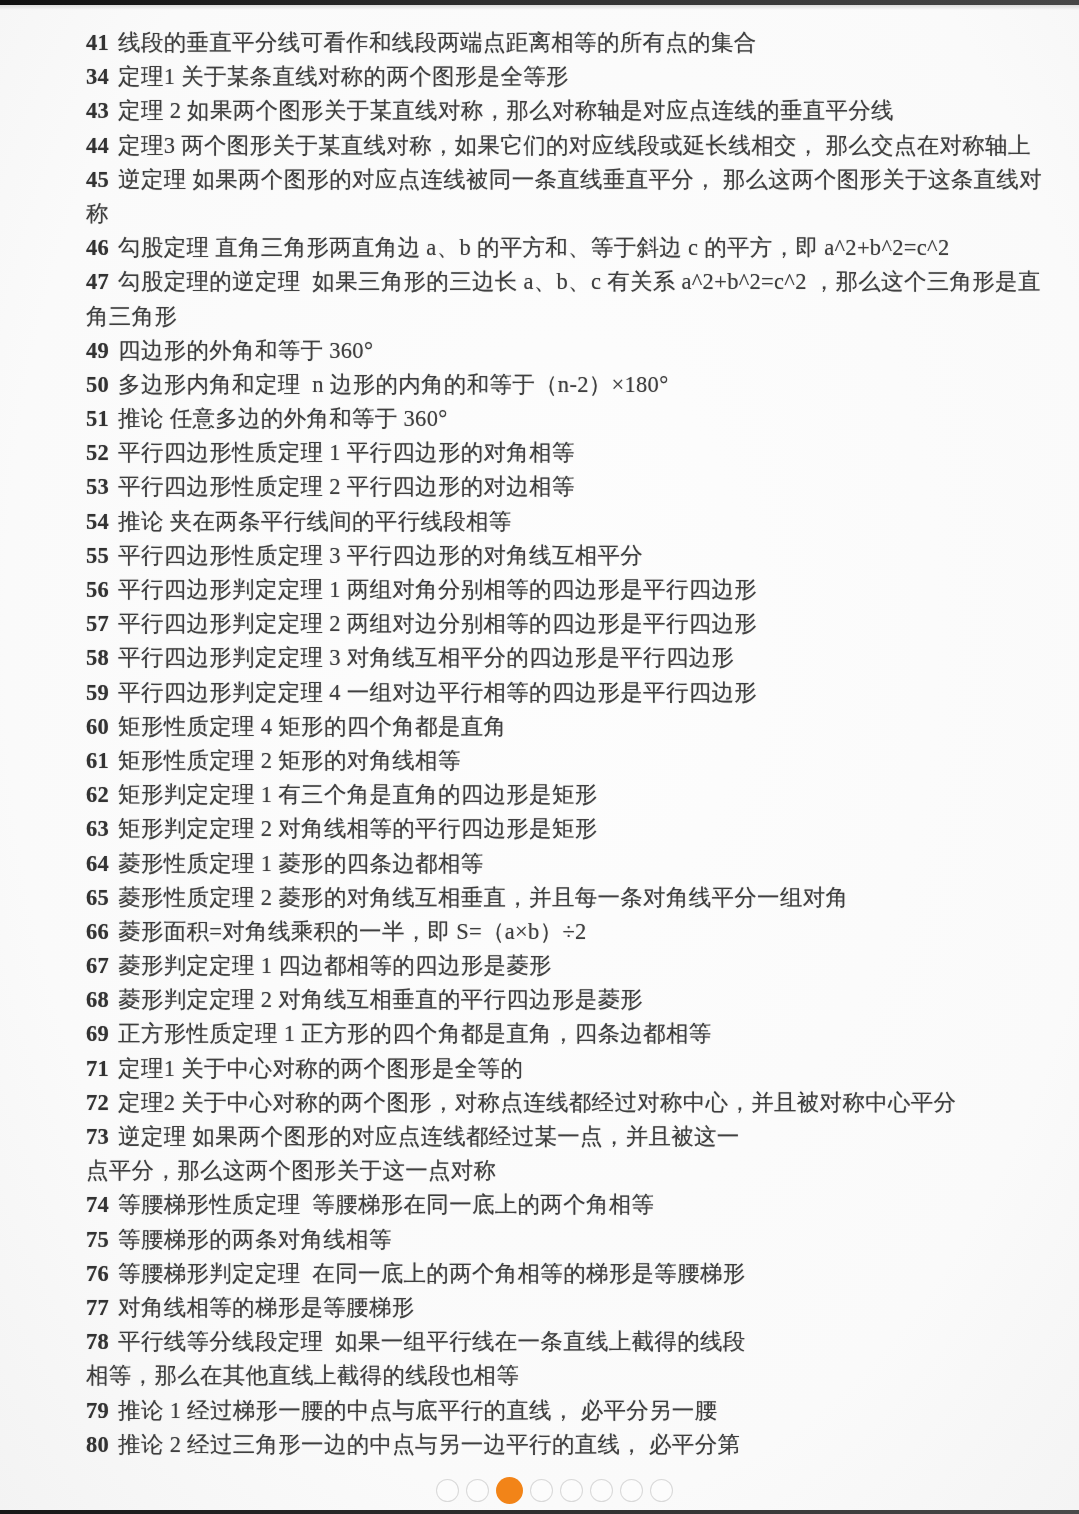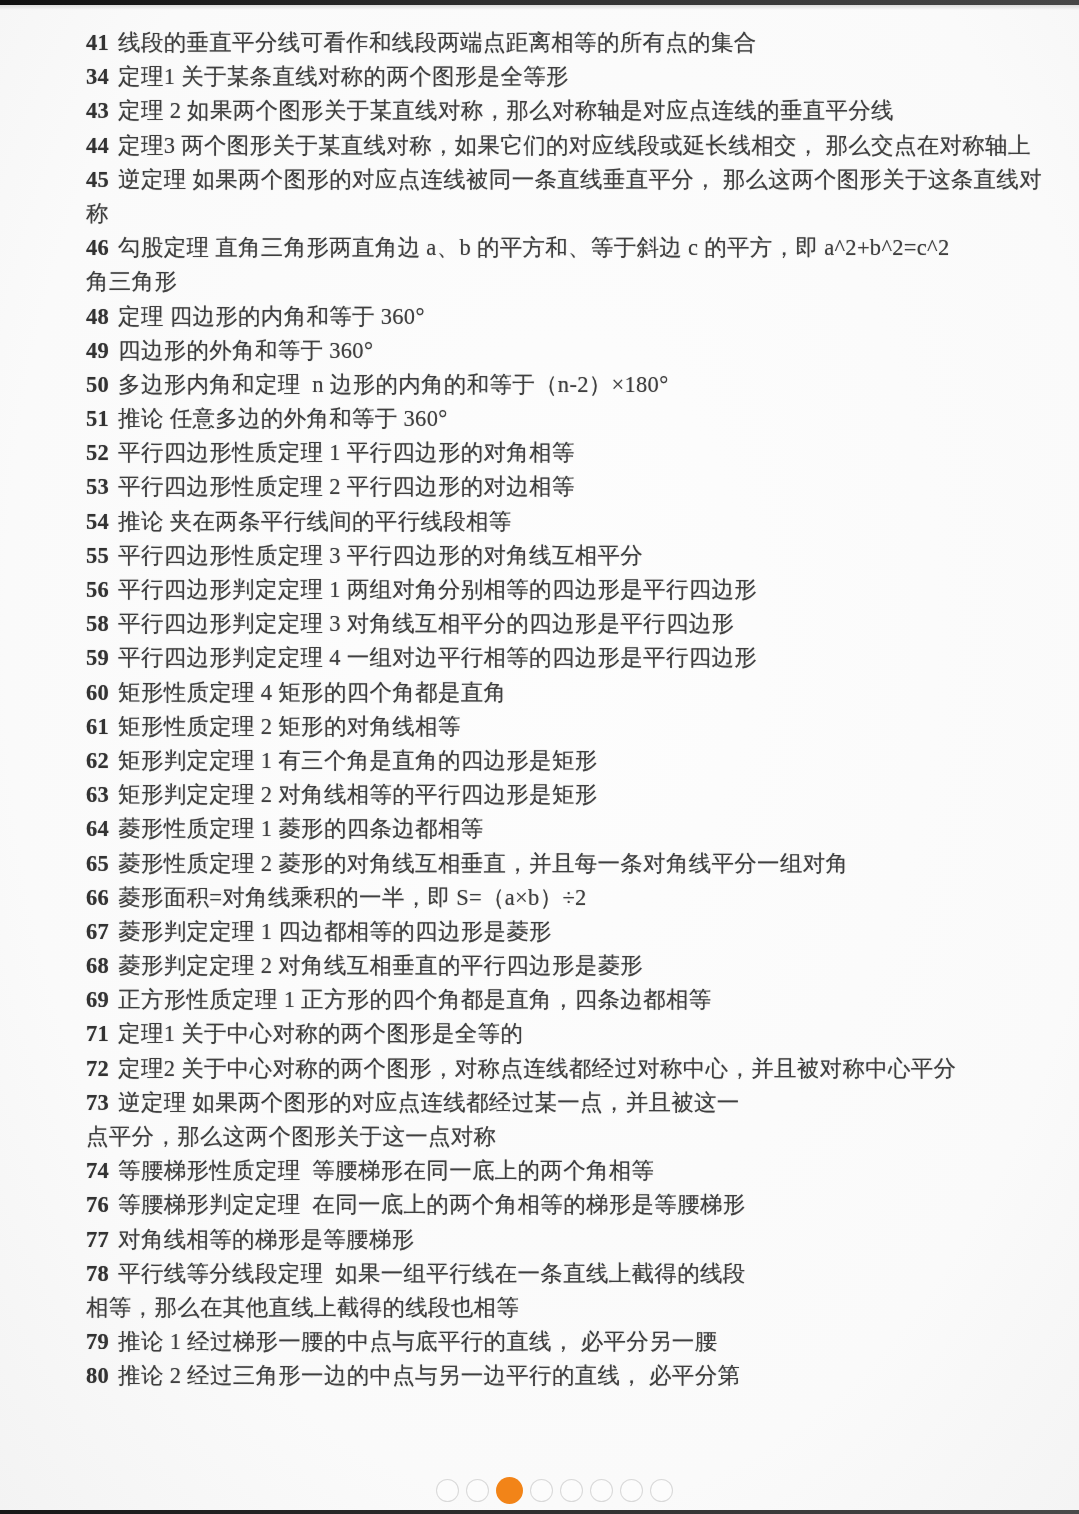--- a/index.html
+++ b/index.html
@@ -78,47 +78,49 @@
   <div class="edge-top-fade"></div>
 
   <div class="doc" id="doc">
       <div class="line"><span class="num">41</span><span>线段的垂直平分线可看作和线段两端点距离相等的所有点的集合</span></div>
       <div class="line"><span class="num">34</span><span>定理1 关于某条直线对称的两个图形是全等形</span></div>
       <div class="line"><span class="num">43</span><span>定理 2 如果两个图形关于某直线对称，那么对称轴是对应点连线的垂直平分线</span></div>
       <div class="line"><span class="num">44</span><span>定理3 两个图形关于某直线对称，如果它们的对应线段或延长线相交， 那么交点在对称轴上</span></div>
       <div class="line"><span class="num">45</span><span>逆定理 如果两个图形的对应点连线被同一条直线垂直平分， 那么这两个图形关于这条直线对</span></div>
       <div class="line"><span>称</span></div>
       <div class="line"><span class="num">46</span><span>勾股定理 直角三角形两直角边 a、b 的平方和、等于斜边 c 的平方，即 a^2+b^2=c^2</span></div>
+      <div class="line"><span class="num">47</span><span>勾股定理的逆定理  如果三角形的三边长 a、b、c 有关系 a^2+b^2=c^2 ，那么这个三角形是直</span></div>
       <div class="line"><span>角三角形</span></div>
-      <div class="line"><span class="num">48</span><span>定理 四边形的内角和等于 360°</span></div>
       <div class="line"><span class="num">49</span><span>四边形的外角和等于 360°</span></div>
       <div class="line"><span class="num">50</span><span>多边形内角和定理  n 边形的内角的和等于（n-2）×180°</span></div>
       <div class="line"><span class="num">51</span><span>推论 任意多边的外角和等于 360°</span></div>
       <div class="line"><span class="num">52</span><span>平行四边形性质定理 1 平行四边形的对角相等</span></div>
       <div class="line"><span class="num">53</span><span>平行四边形性质定理 2 平行四边形的对边相等</span></div>
       <div class="line"><span class="num">54</span><span>推论 夹在两条平行线间的平行线段相等</span></div>
       <div class="line"><span class="num">55</span><span>平行四边形性质定理 3 平行四边形的对角线互相平分</span></div>
       <div class="line"><span class="num">56</span><span>平行四边形判定定理 1 两组对角分别相等的四边形是平行四边形</span></div>
+      <div class="line"><span class="num">57</span><span>平行四边形判定定理 2 两组对边分别相等的四边形是平行四边形</span></div>
       <div class="line"><span class="num">58</span><span>平行四边形判定定理 3 对角线互相平分的四边形是平行四边形</span></div>
       <div class="line"><span class="num">59</span><span>平行四边形判定定理 4 一组对边平行相等的四边形是平行四边形</span></div>
       <div class="line"><span class="num">60</span><span>矩形性质定理 4 矩形的四个角都是直角</span></div>
       <div class="line"><span class="num">61</span><span>矩形性质定理 2 矩形的对角线相等</span></div>
       <div class="line"><span class="num">62</span><span>矩形判定定理 1 有三个角是直角的四边形是矩形</span></div>
       <div class="line"><span class="num">63</span><span>矩形判定定理 2 对角线相等的平行四边形是矩形</span></div>
       <div class="line"><span class="num">64</span><span>菱形性质定理 1 菱形的四条边都相等</span></div>
       <div class="line"><span class="num">65</span><span>菱形性质定理 2 菱形的对角线互相垂直，并且每一条对角线平分一组对角</span></div>
       <div class="line"><span class="num">66</span><span>菱形面积=对角线乘积的一半，即 S=（a×b）÷2</span></div>
       <div class="line"><span class="num">67</span><span>菱形判定定理 1 四边都相等的四边形是菱形</span></div>
       <div class="line"><span class="num">68</span><span>菱形判定定理 2 对角线互相垂直的平行四边形是菱形</span></div>
       <div class="line"><span class="num">69</span><span>正方形性质定理 1 正方形的四个角都是直角，四条边都相等</span></div>
       <div class="line"><span class="num">71</span><span>定理1 关于中心对称的两个图形是全等的</span></div>
       <div class="line"><span class="num">72</span><span>定理2 关于中心对称的两个图形，对称点连线都经过对称中心，并且被对称中心平分</span></div>
       <div class="line"><span class="num">73</span><span>逆定理 如果两个图形的对应点连线都经过某一点，并且被这一</span></div>
       <div class="line"><span>点平分，那么这两个图形关于这一点对称</span></div>
       <div class="line"><span class="num">74</span><span>等腰梯形性质定理  等腰梯形在同一底上的两个角相等</span></div>
+      <div class="line"><span class="num">75</span><span>等腰梯形的两条对角线相等</span></div>
       <div class="line"><span class="num">76</span><span>等腰梯形判定定理  在同一底上的两个角相等的梯形是等腰梯形</span></div>
       <div class="line"><span class="num">77</span><span>对角线相等的梯形是等腰梯形</span></div>
       <div class="line"><span class="num">78</span><span>平行线等分线段定理  如果一组平行线在一条直线上截得的线段</span></div>
       <div class="line"><span>相等，那么在其他直线上截得的线段也相等</span></div>
       <div class="line"><span class="num">79</span><span>推论 1 经过梯形一腰的中点与底平行的直线， 必平分另一腰</span></div>
       <div class="line"><span class="num">80</span><span>推论 2 经过三角形一边的中点与另一边平行的直线， 必平分第</span></div>
     </div>
 
   <div class="loading-dots" id="loading-dots">
       <div class="dot"></div>

